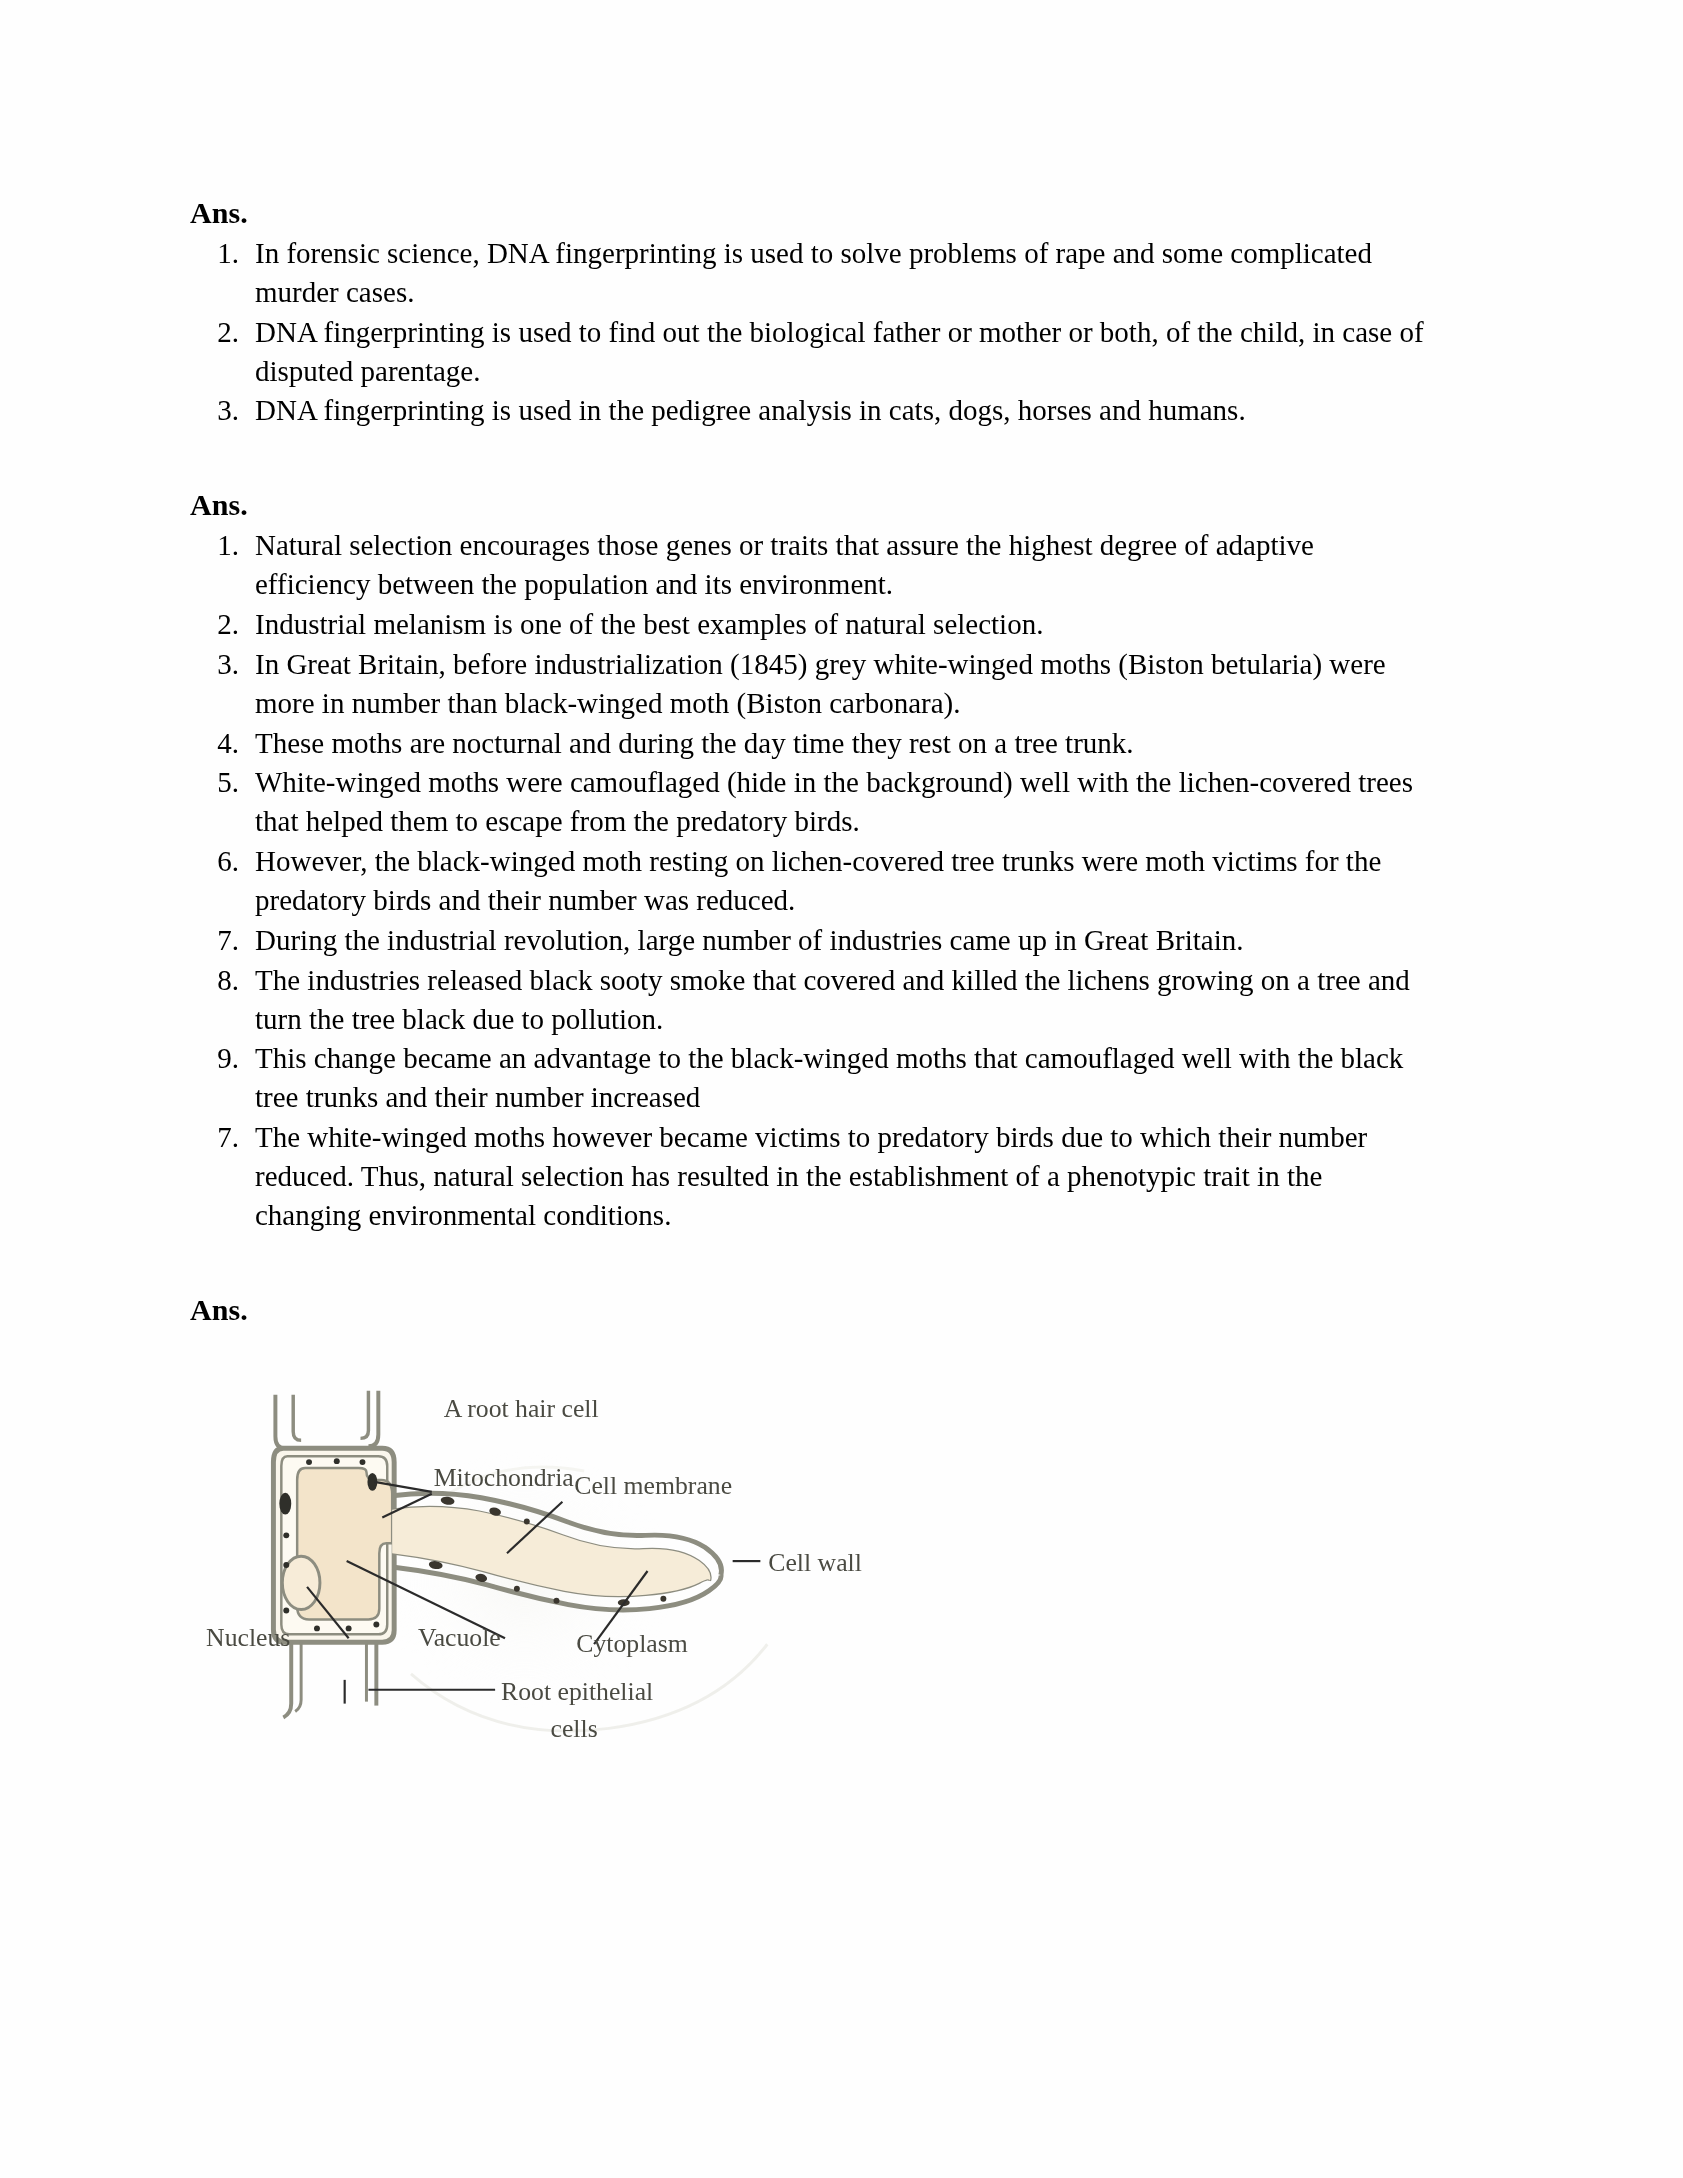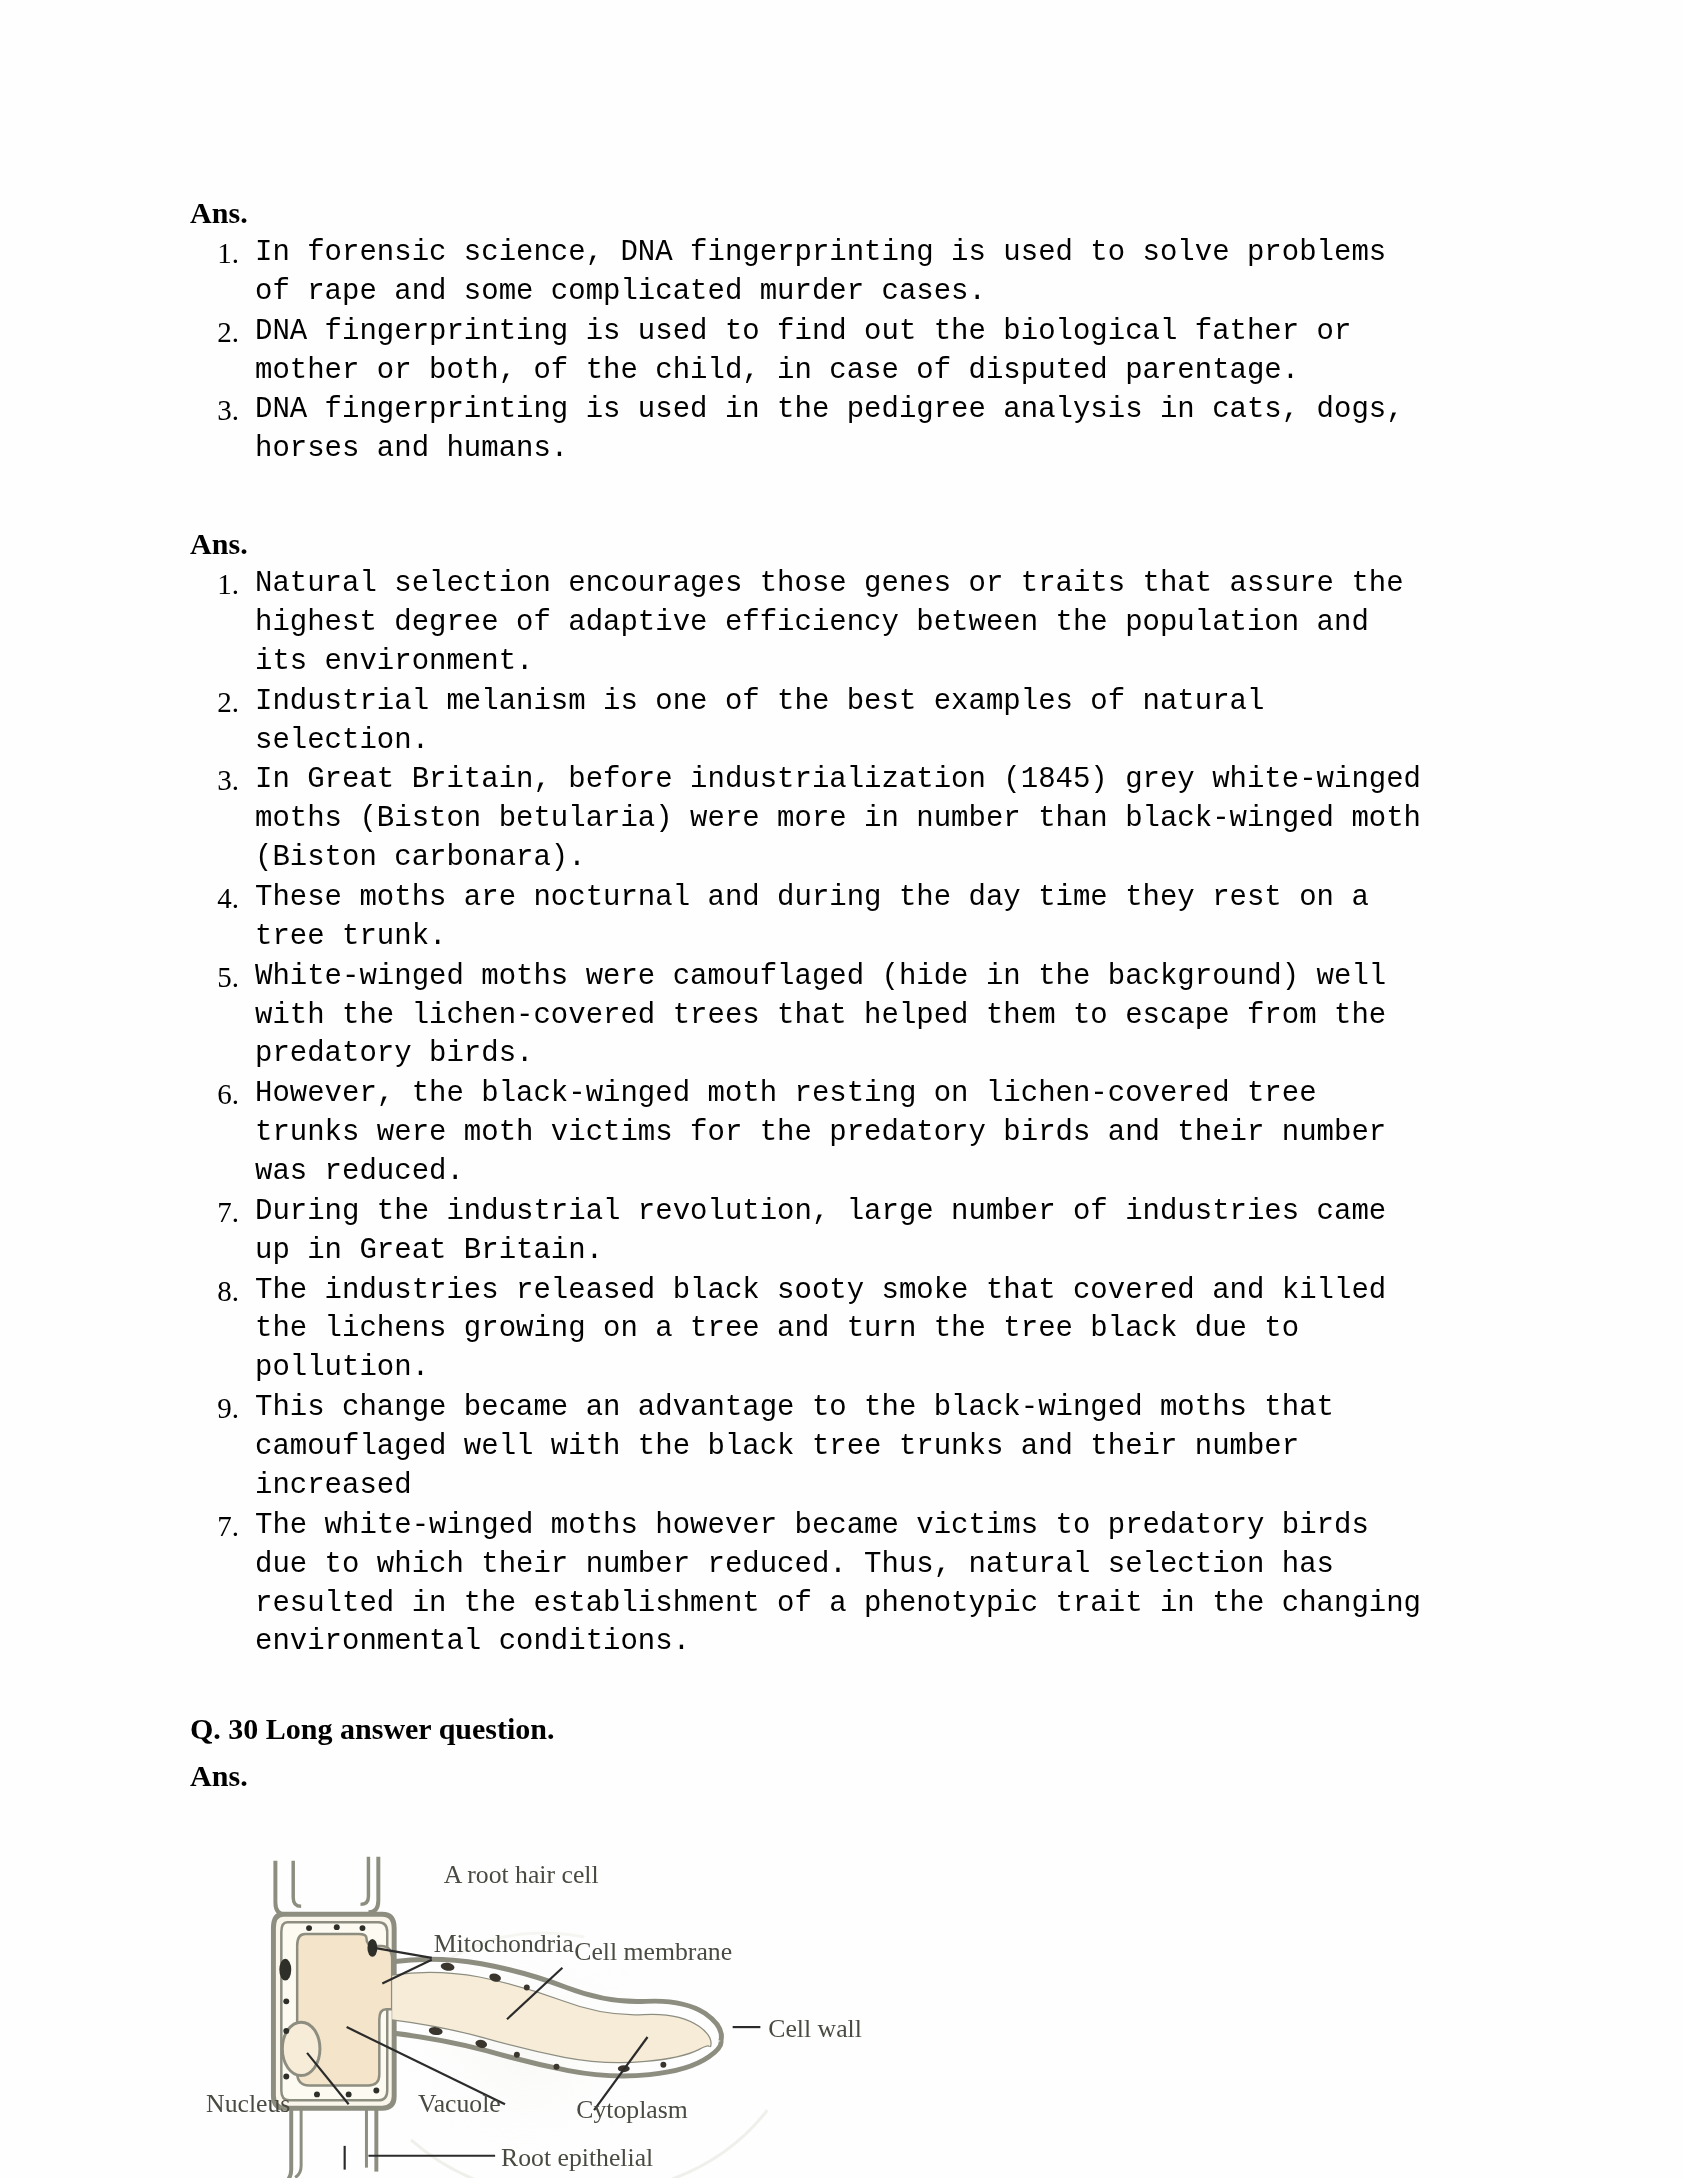--- a/index.html
+++ b/index.html
@@ -53,21 +53,20 @@
   ol.numlist > li .num {
     flex: 0 0 auto;
     width: 65px;
     text-align: right;
     padding-right: 16px;
     box-sizing: border-box;
     white-space: nowrap;
   }
   ol.numlist > li .txt {
     flex: 1 1 auto;
-    font-family: Liberation Mono, monospace;
   }
   
   .list-a { margin-left: 38px; width: 1238px; }
   .list-b { margin-left: 38px; width: 1242px; }
 
   .q-heading {
     font-weight: bold;
     font-size: 30px;
     line-height: 1.3;
     margin: 0;
@@ -162,21 +161,20 @@
         <span class="txt">This change became an advantage to the black-winged moths that camouflaged well with the black tree trunks and their number increased</span>
       </li>
       <li>
         <span class="num">7.</span>
         <span class="txt">The white-winged moths however became victims to predatory birds due to which their number reduced. Thus, natural selection has resulted in the establishment of a phenotypic trait in the changing environmental conditions.</span>
       </li>
     </ol>
 
     <div class="gap-lg"></div>
 
-    <div class="q-heading">Q. 30 Long answer question.</div>
     <div class="gap-sm"></div>
     <div class="ans-label">Ans.</div>
 
     <div class="figure">
       <svg width="713" height="386" viewBox="0 0 720 390" xmlns="http://www.w3.org/2000/svg">
         <defs>
           <radialGradient id="wmk" cx="50%" cy="50%" r="50%">
             <stop offset="0%" stop-color="#f0f0ea" stop-opacity="0.75"></stop>
             <stop offset="100%" stop-color="#ffffff" stop-opacity="0"></stop>
           </radialGradient>

